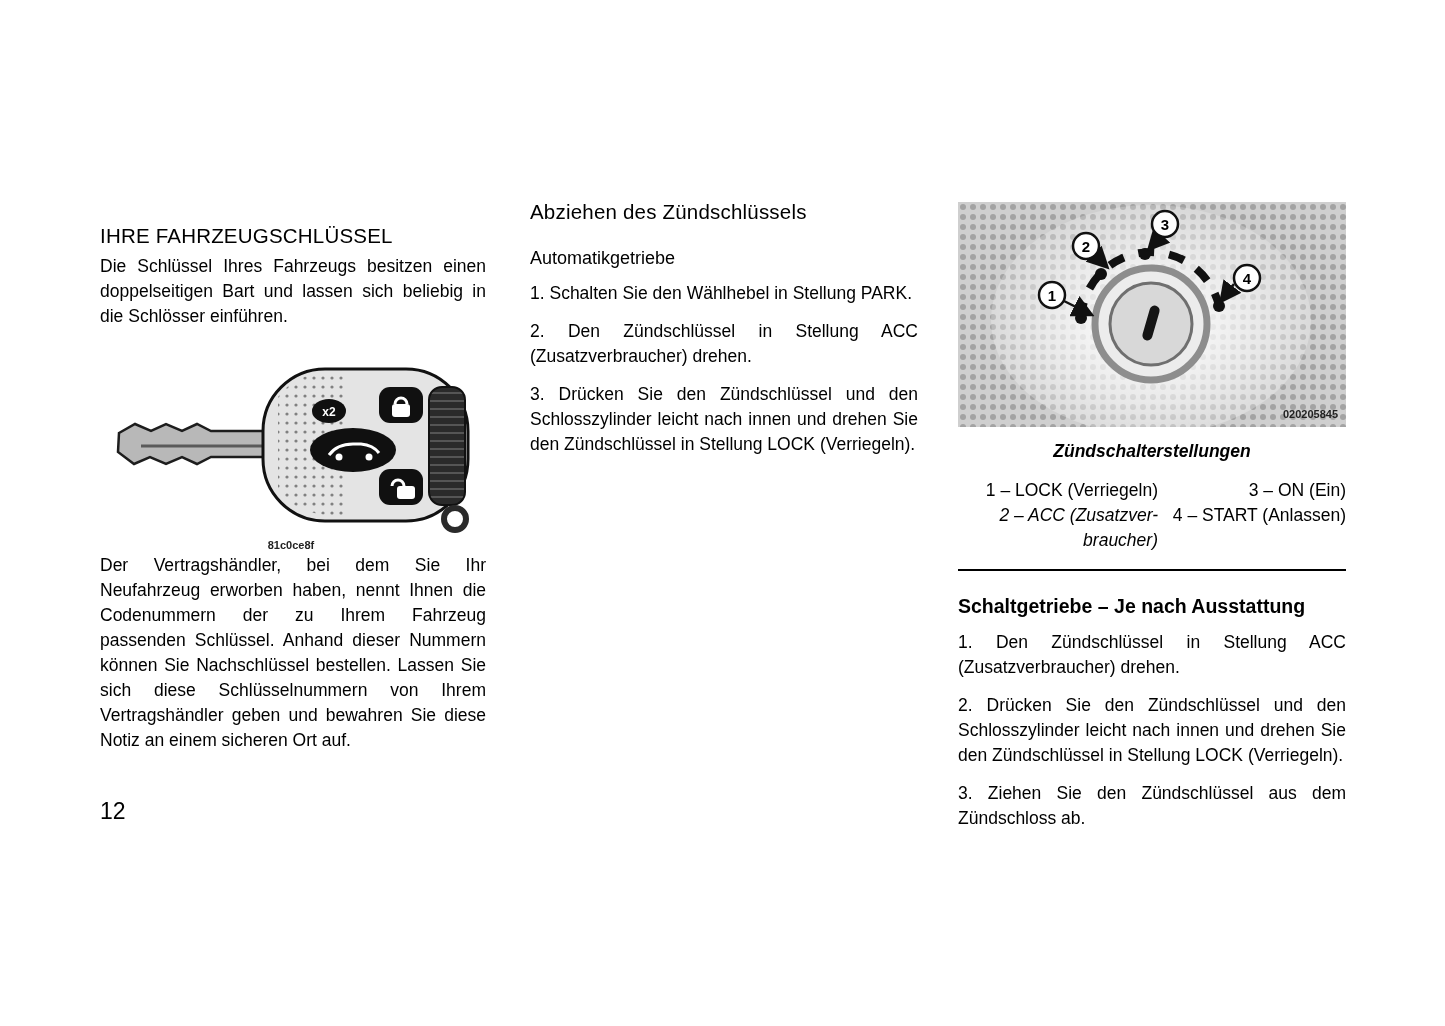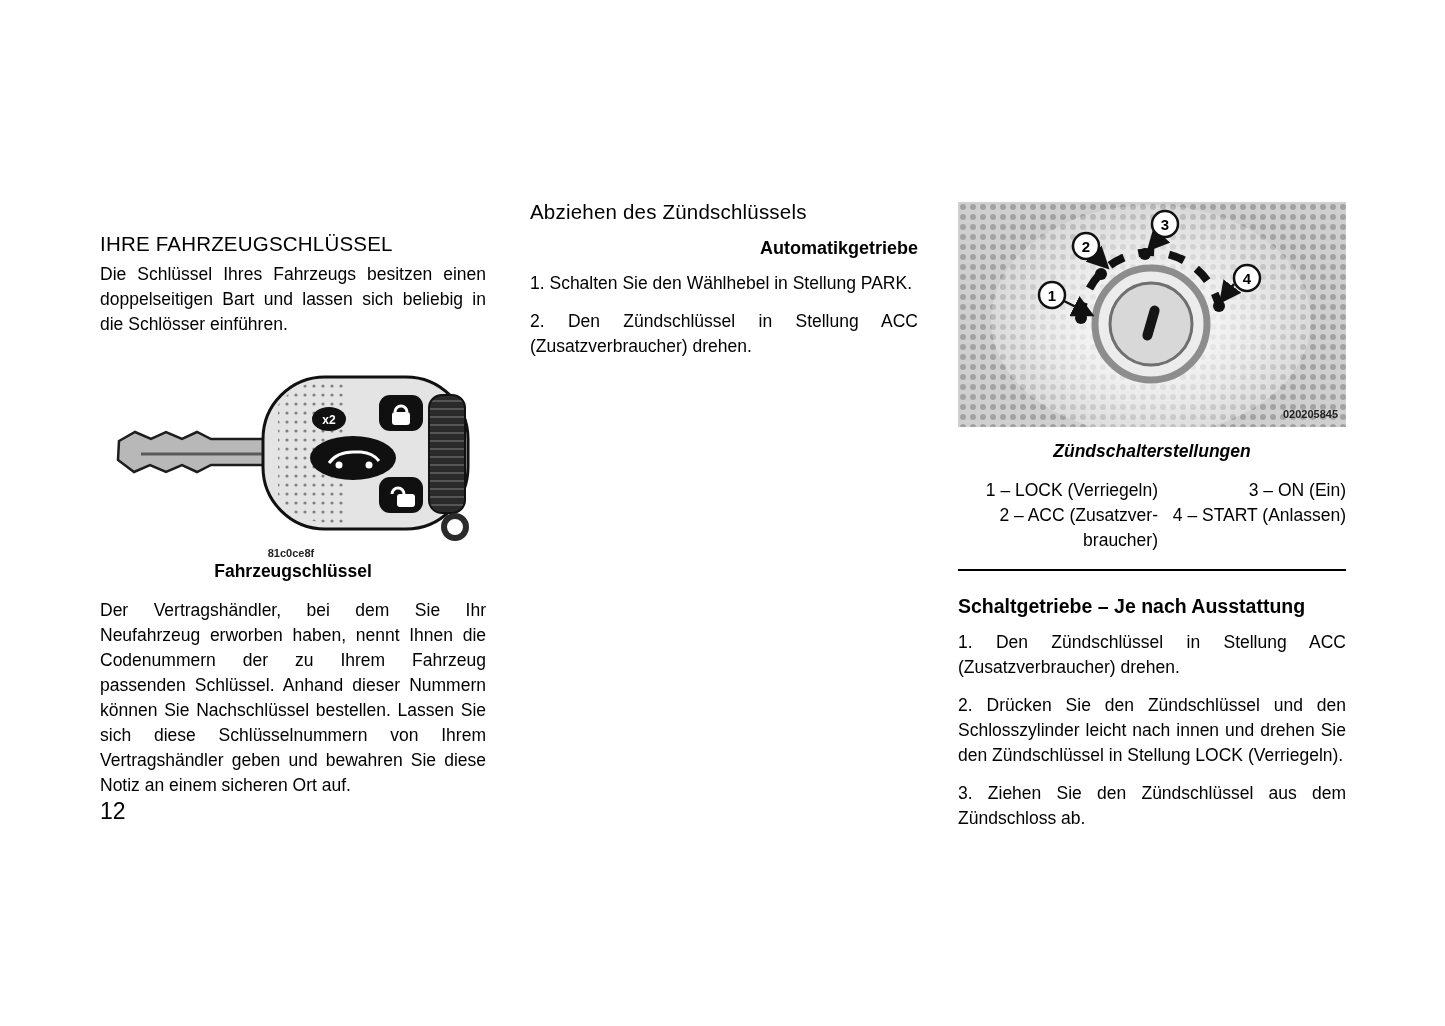--- a/index.html
+++ b/index.html
@@ -10,35 +10,34 @@
     font-family: "Liberation Sans", sans-serif;
   }
   .page {
     position: relative;
     width: 1445px;
     height: 1026px;
     background: #ffffff;
     overflow: hidden;
   }
   .col { position: absolute; }
-  .col-left  { left: 100px; top: 224px; width: 386px; margin-top: 8px; }
+  .col-left  { left: 100px; top: 224px; width: 386px; }
   .col-mid   { left: 530px; top: 200px; width: 388px; }
   .col-right { left: 958px; top: 202px; width: 388px; }
 
   .sec-heading {
     font-size: 20.5px;
     font-weight: normal;
     margin: 0 0 6px 0;
     letter-spacing: 0.2px;
   }
   .sub-heading {
     font-size: 18px;
-    font-weight: bold;
-    margin: 14px 0 12px 0;
-    text-align: right;
+    font-weight: normal;
+    margin: 24px 0 12px 0;
   }
   .sec2-heading {
     font-size: 19.5px;
     font-weight: bold;
     margin: 24px 0 12px 0;
   }
   .body-text, .step {
     font-size: 17.5px;
     line-height: 25px;
     text-align: justify;
@@ -61,21 +60,21 @@
     margin: 2px 0 16px 0;
   }
   .legend {
     display: grid;
     grid-template-columns: 196px 1fr;
     font-size: 17.5px;
     line-height: 25px;
     margin: 4px 0 16px 4px;
     text-align: right;
   }
-  .pre { white-space: pre-line; }
+  .pre { white-space: pre-line; font-style: italic; }
   .rule {
     border: none;
     border-top: 2px solid #000;
     margin: 6px 0 10px 0;
   }
   .page-number {
     position: absolute;
     left: 100px;
     top: 798px;
     font-size: 23px;
@@ -136,31 +135,31 @@
           <g>
             <rect x="276" y="122" width="44" height="36" rx="11" fill="#101010"></rect>
             <path d="M289 139 a6 6 0 0 1 12 0" fill="none" stroke="#fff" stroke-width="3"></path>
             <rect x="294" y="139" width="18" height="13" rx="3" fill="#fff"></rect>
           </g>
 
           <circle cx="352" cy="172" r="11" fill="#fff" stroke="#2a2a2a" stroke-width="6"></circle>
         </g>
       </svg>
       <div class="figcode">81c0ce8f</div>
-      <div class="figcap">Fahrzeugschlüssel</div>
     </div>
 
     <p class="body-text">Der Vertragshändler, bei dem Sie Ihr Neufahrzeug erworben haben, nennt Ihnen die Codenummern der zu Ihrem Fahrzeug passenden Schlüssel. Anhand dieser Nummern können Sie Nachschlüssel bestellen. Lassen Sie sich diese Schlüsselnummern von Ihrem Vertragshändler geben und bewahren Sie diese Notiz an einem sicheren Ort auf.</p>
   </div>
 
   <div class="col col-mid">
     <div class="sec-heading">Abziehen des Zündschlüssels</div>
     <div class="sub-heading">Automatikgetriebe</div>
     <p class="step">1. Schalten Sie den Wählhebel in Stellung PARK.</p>
     <p class="step">2. Den Zündschlüssel in Stellung ACC (Zusatzverbraucher) drehen.</p>
+    <p class="step">3. Drücken Sie den Zündschlüssel und den Schlosszylinder leicht nach innen und drehen Sie den Zündschlüssel in Stellung LOCK (Verriegeln).</p>
   </div>
 
   <div class="col col-right">
     <div>
       <svg width="388" height="225" viewBox="0 0 388 225">
         <defs>
           <pattern id="halftone" width="10" height="10" patternUnits="userSpaceOnUse">
             <rect width="10" height="10" fill="#cfcfcf"></rect>
             <circle cx="5" cy="5" r="3" fill="#a3a3a3"></circle>
           </pattern>

